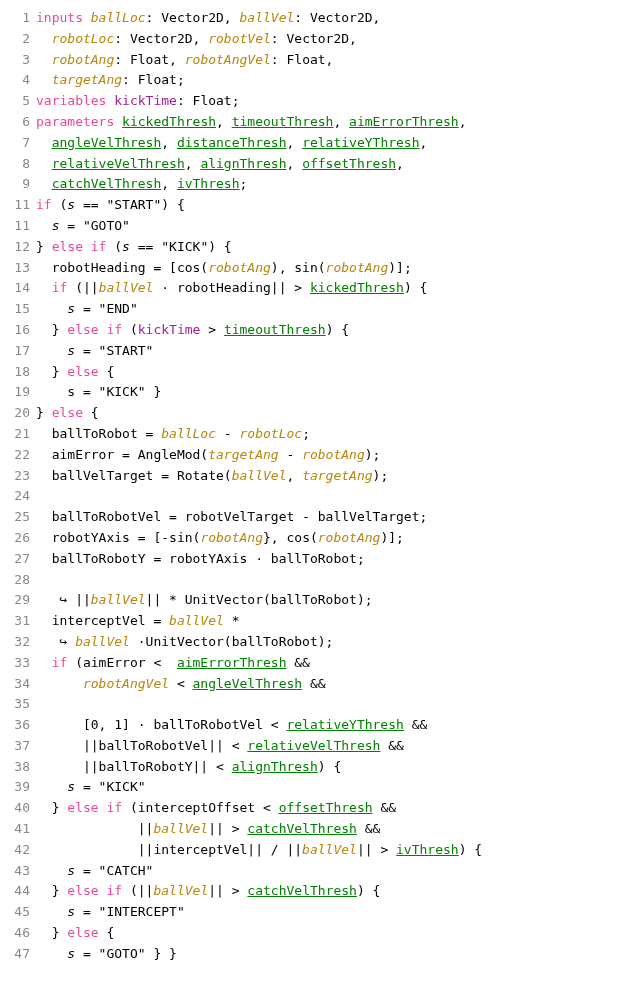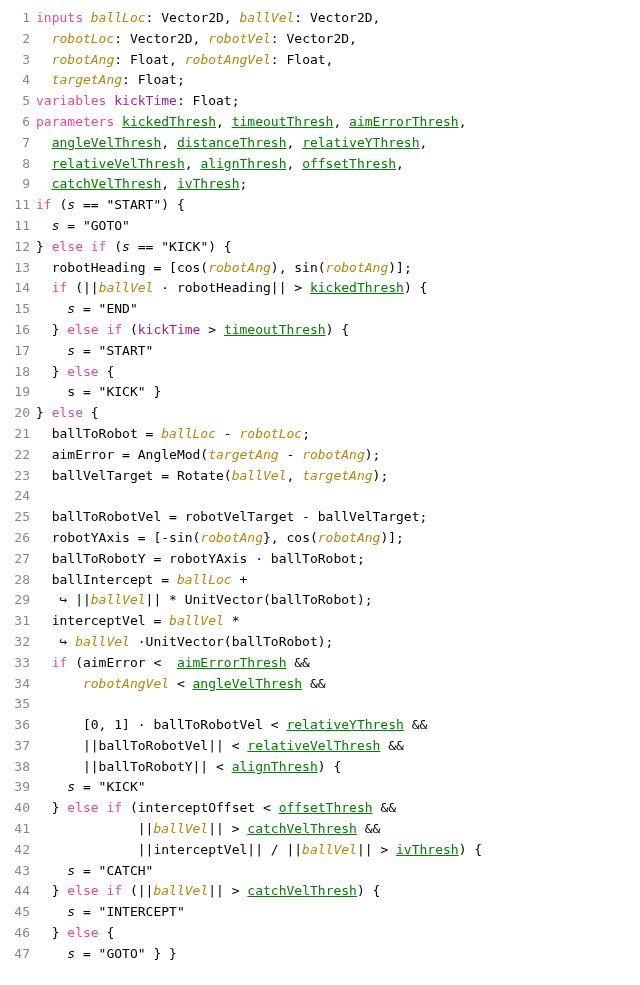--- a/index.html
+++ b/index.html
@@ -61,21 +61,21 @@
     <div class="line"><span class="lineno">18</span><span><span class="txt">  } </span><span class="kw">else</span><span class="txt"> {</span></span></div>
     <div class="line"><span class="lineno">19</span><span><span class="txt">    s = "KICK" }</span></span></div>
     <div class="line"><span class="lineno">20</span><span><span class="txt">} </span><span class="kw">else</span><span class="txt"> {</span></span></div>
     <div class="line"><span class="lineno">21</span><span><span class="txt">  ballToRobot = </span><span class="name">ballLoc</span><span class="txt"> - </span><span class="name">robotLoc</span><span class="txt">;</span></span></div>
     <div class="line"><span class="lineno">22</span><span><span class="txt">  aimError = AngleMod(</span><span class="name">targetAng</span><span class="txt"> - </span><span class="name">robotAng</span><span class="txt">);</span></span></div>
     <div class="line"><span class="lineno">23</span><span><span class="txt">  ballVelTarget = Rotate(</span><span class="name">ballVel</span><span class="txt">, </span><span class="name">targetAng</span><span class="txt">);</span></span></div>
     <div class="line"><span class="lineno">24</span></div>
     <div class="line"><span class="lineno">25</span><span><span class="txt">  ballToRobotVel = robotVelTarget - ballVelTarget;</span></span></div>
     <div class="line"><span class="lineno">26</span><span><span class="txt">  robotYAxis = [-sin(</span><span class="name">robotAng</span><span class="txt">}, cos(</span><span class="name">robotAng</span><span class="txt">)];</span></span></div>
     <div class="line"><span class="lineno">27</span><span><span class="txt">  ballToRobotY = robotYAxis · ballToRobot;</span></span></div>
-    <div class="line"><span class="lineno">28</span><span><span class="txt">  ballIntercept = </span><span class="name">ballLoc</span><span class="txt"> +</span></span></div>
+    <div class="line"><span class="lineno">28</span></div>
     <div class="line"><span class="lineno">29</span><span><span class="txt">   ↪ ||</span><span class="name">ballVel</span><span class="txt">|| * UnitVector(ballToRobot);</span></span></div>
     <div class="line"><span class="lineno">31</span><span><span class="txt">  interceptVel = </span><span class="name">ballVel</span><span class="txt"> *</span></span></div>
     <div class="line"><span class="lineno">32</span><span><span class="txt">   ↪ </span><span class="name">ballVel</span><span class="txt"> ·UnitVector(ballToRobot);</span></span></div>
     <div class="line"><span class="lineno">33</span><span><span class="txt">  </span><span class="kw">if</span><span class="txt"> (aimError &lt;  </span><span class="param">aimErrorThresh</span><span class="txt"> &amp;&amp;</span></span></div>
     <div class="line"><span class="lineno">34</span><span><span class="txt">      </span><span class="name">robotAngVel</span><span class="txt"> &lt; </span><span class="param">angleVelThresh</span><span class="txt"> &amp;&amp;</span></span></div>
     <div class="line"><span class="lineno">35</span></div>
     <div class="line"><span class="lineno">36</span><span><span class="txt">      [0, 1] · ballToRobotVel &lt; </span><span class="param">relativeYThresh</span><span class="txt"> &amp;&amp;</span></span></div>
     <div class="line"><span class="lineno">37</span><span><span class="txt">      ||ballToRobotVel|| &lt; </span><span class="param">relativeVelThresh</span><span class="txt"> &amp;&amp;</span></span></div>
     <div class="line"><span class="lineno">38</span><span><span class="txt">      ||ballToRobotY|| &lt; </span><span class="param">alignThresh</span><span class="txt">) {</span></span></div>
     <div class="line"><span class="lineno">39</span><span><span class="txt">    </span><span class="it">s</span><span class="txt"> = "KICK"</span></span></div>

